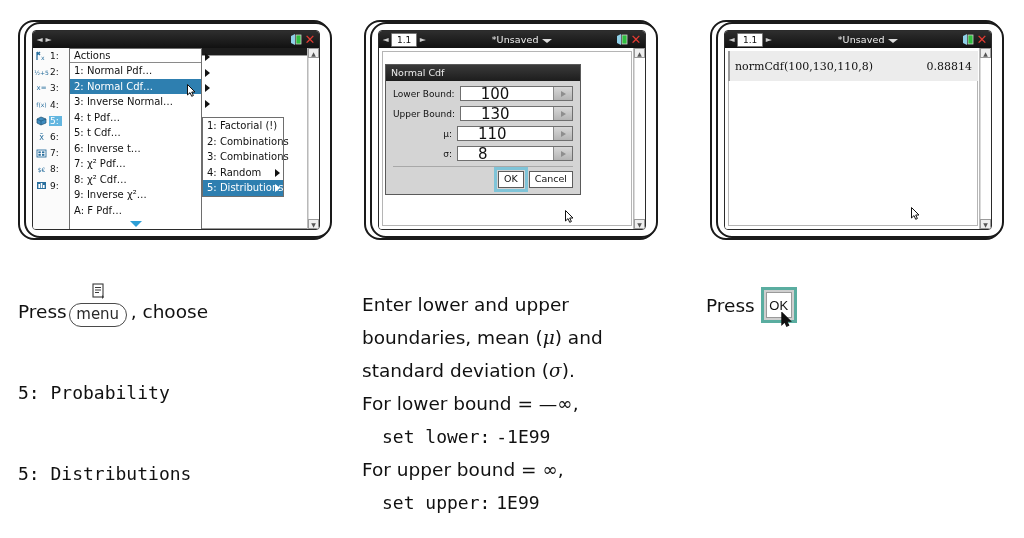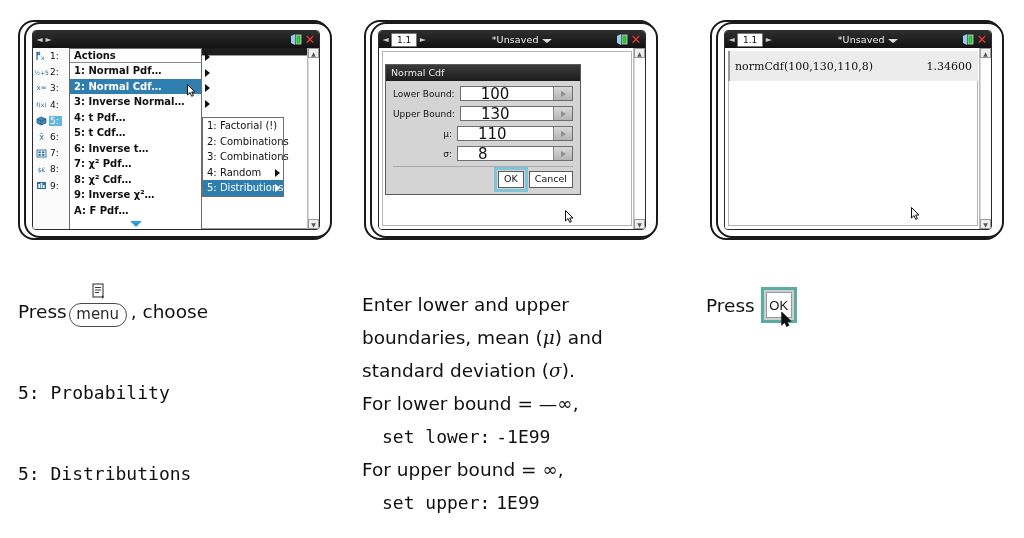--- a/index.html
+++ b/index.html
@@ -155,21 +155,20 @@
   }
 
   .menu1{
     position:absolute;
     left:36px;top:0px;
     width:133px;
     background:#ffffff;
     border:1px solid #6e6e6e;
     box-sizing:border-box;
     z-index:4;
-    font-weight:bold;
   }
   .menu1-head{
     font-size:10px;
     padding:1px 4px 1px 4px;
     color:#111;
     border-bottom:1px solid #8a8a8a;
     background:#ffffff;
   }
   .mitem{
     position:relative;
@@ -664,21 +663,21 @@
         </div>
         <div class="tb-close">✕</div>
       </div>
     </div>
 
     <div class="screen-body">
       <div style="position:absolute;left:3px;top:3px;right:13px;bottom:3px;background:#ffffff;border:1px solid #b5b5b5;box-sizing:border-box;"></div>
 
       <div class="result-row">
         <span class="res-expr">normCdf(100,130,110,8)</span>
-        <span class="res-val">1.34600</span>
+        <span class="res-val">0.88814</span>
       </div>
 
       <div class="cursor" style="left:186px;top:157px;">
         <svg width="9" height="13" viewBox="0 0 9 13">
             <path d="M0.5 0.5 L0.5 11 L3 8.6 L4.7 12.3 L6.4 11.5 L4.7 8 L8 8 Z" fill="#ffffff" stroke="#111" stroke-width="1"></path>
           </svg>
       </div>
 
       <div class="vscroll">
         <div class="vs-btn">▲</div>

